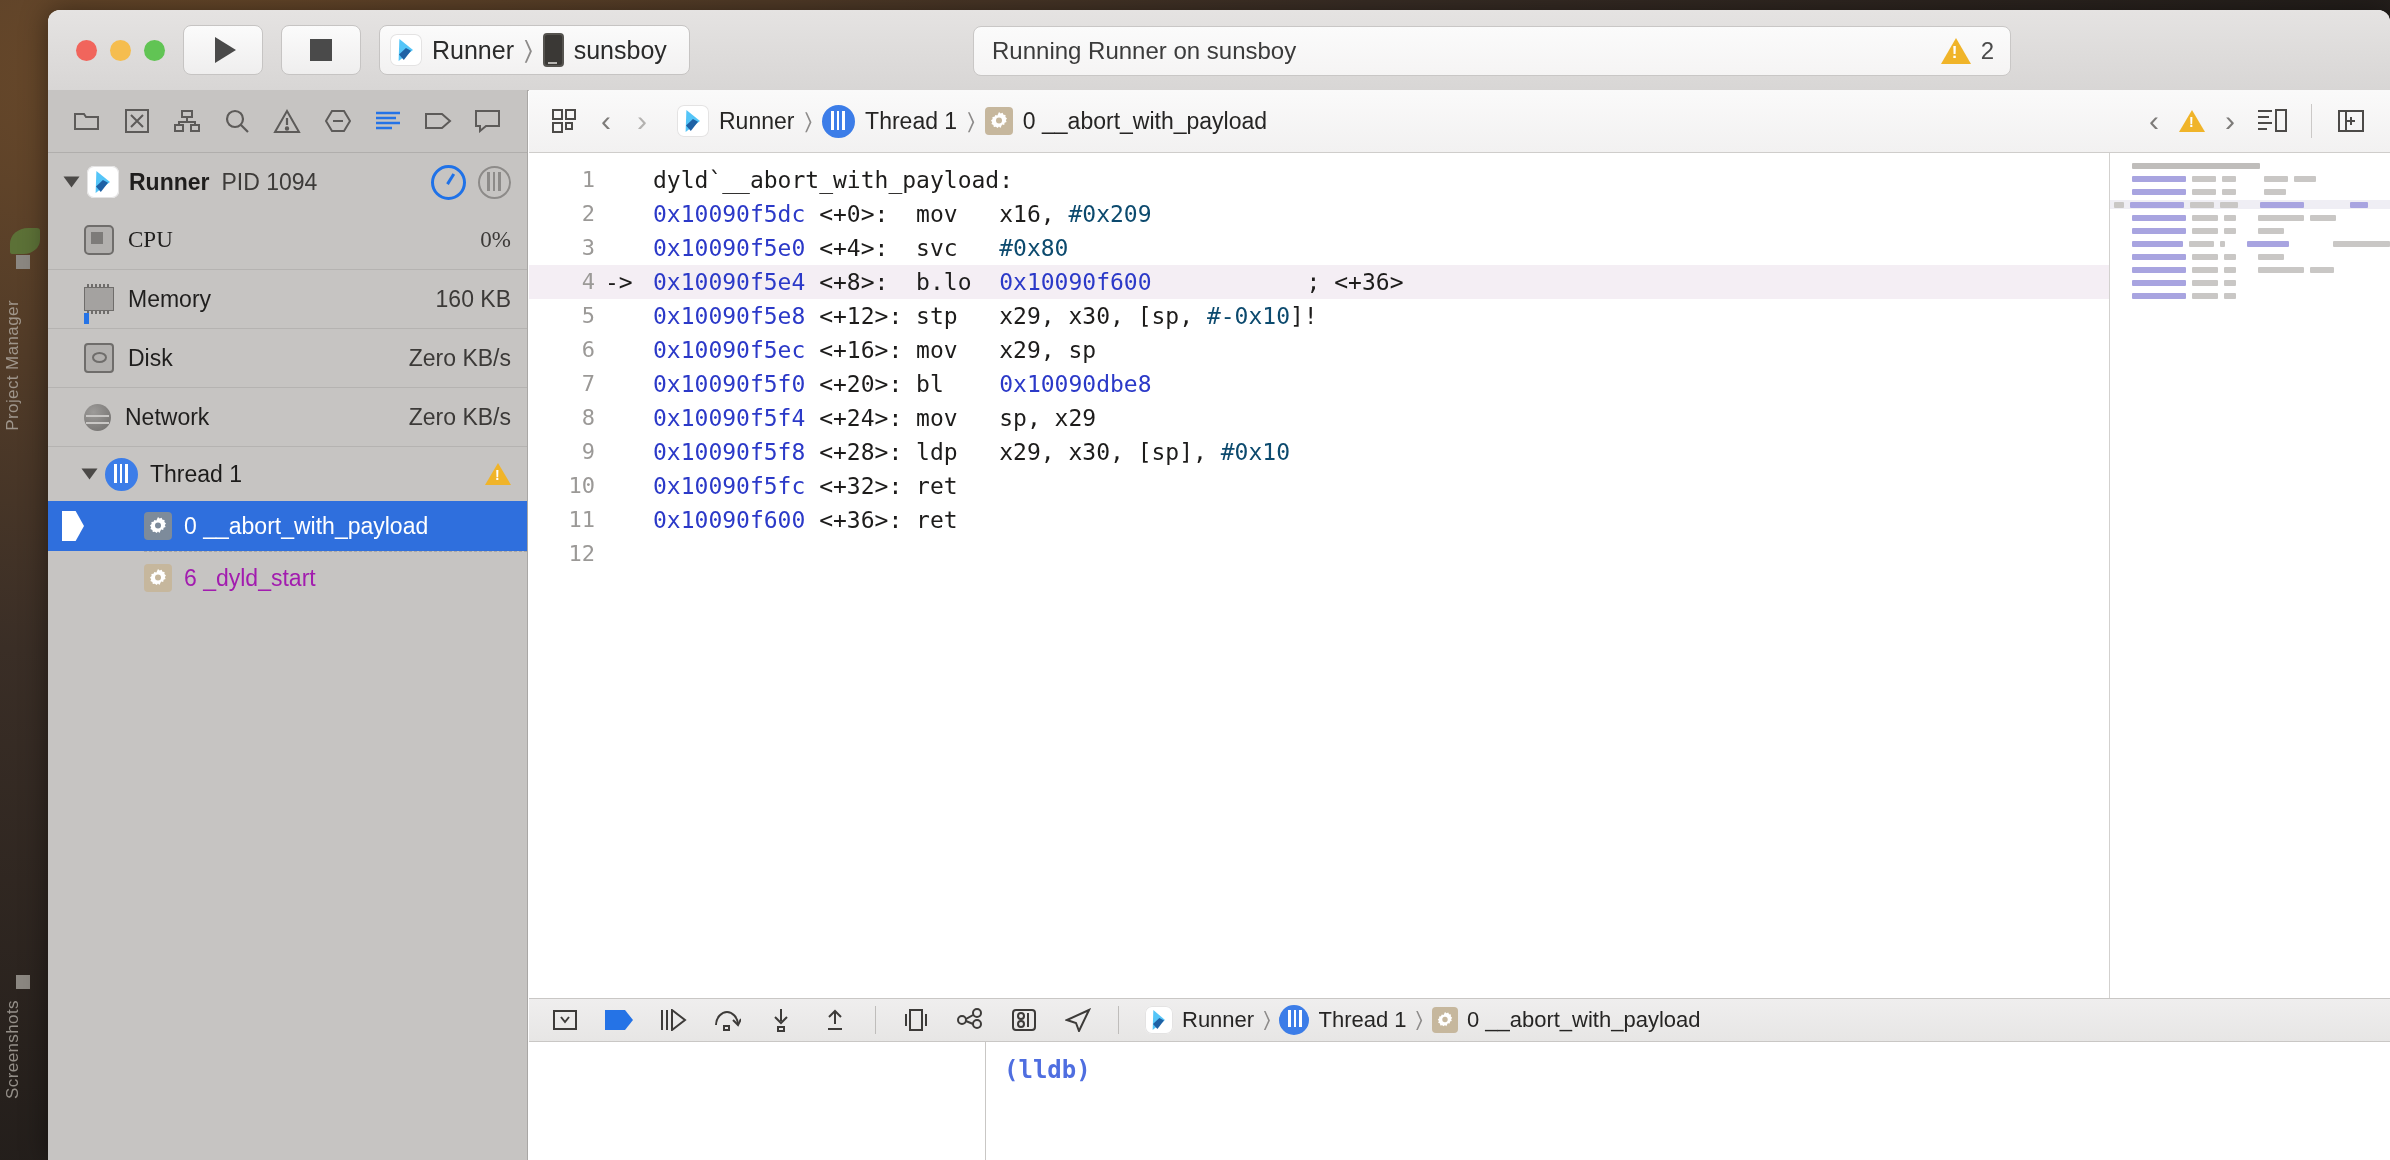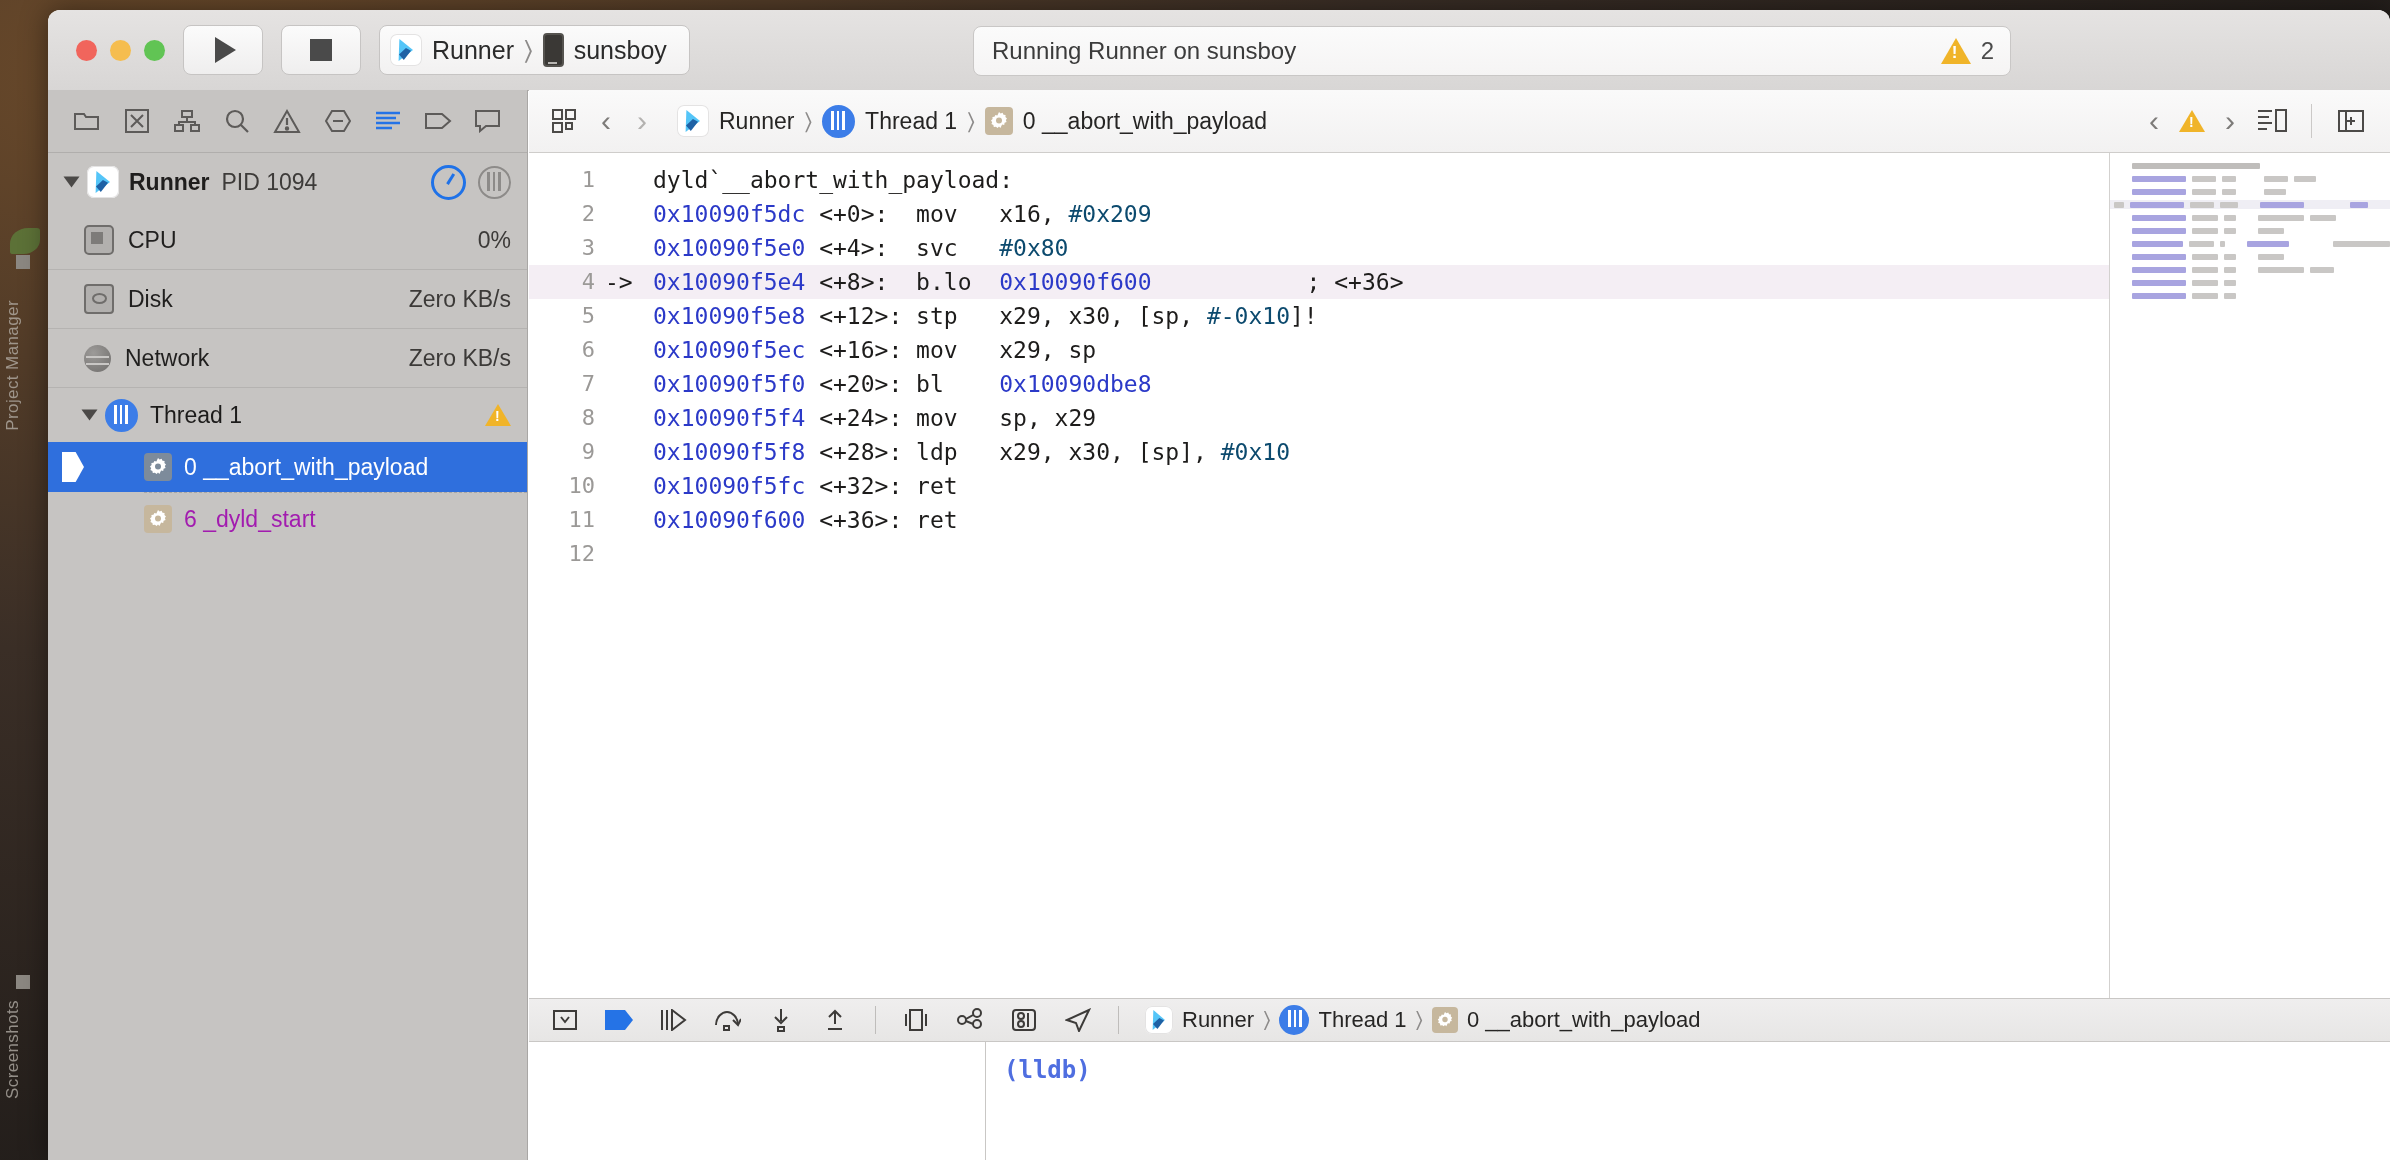--- a/index.html
+++ b/index.html
@@ -309,21 +309,21 @@
   .gauge-row .g-label {
     font-size: 23px;
     color: #201f1e;
     margin-left: 14px;
   }
   .gauge-row .g-value {
     margin-left: auto;
     font-size: 23px;
     color: #3c3a38;
   }
-  .gauge-row.nosep { border-top: none; }
+  .gauge-row.nosep { border-top: none; font-family: Liberation Serif, serif; }
   .mem-bar {
     position: absolute;
     left: 36px; bottom: 4px;
     width: 5px; height: 11px;
     background: #2573e6;
   }
 
   .ico-cpu {
     width: 26px; height: 26px;
     border: 2px solid #6f6d6b;
@@ -788,20 +788,26 @@
             <i></i>
             <i></i>
           </div>
       </div>
     </div>
 
     <div class="gauge-row nosep">
       <div class="ico-cpu"></div>
       <span class="g-label">CPU</span>
       <span class="g-value">0%</span>
+    </div>
+    <div class="gauge-row">
+      <div class="ico-mem"></div>
+      <span class="g-label">Memory</span>
+      <span class="g-value">160 KB</span>
+      <div class="mem-bar"></div>
     </div>
     <div class="gauge-row">
       <div class="ico-disk"></div>
       <span class="g-label">Disk</span>
       <span class="g-value">Zero KB/s</span>
     </div>
     <div class="gauge-row">
       <div class="ico-net"></div>
       <span class="g-label">Network</span>
       <span class="g-value">Zero KB/s</span>

